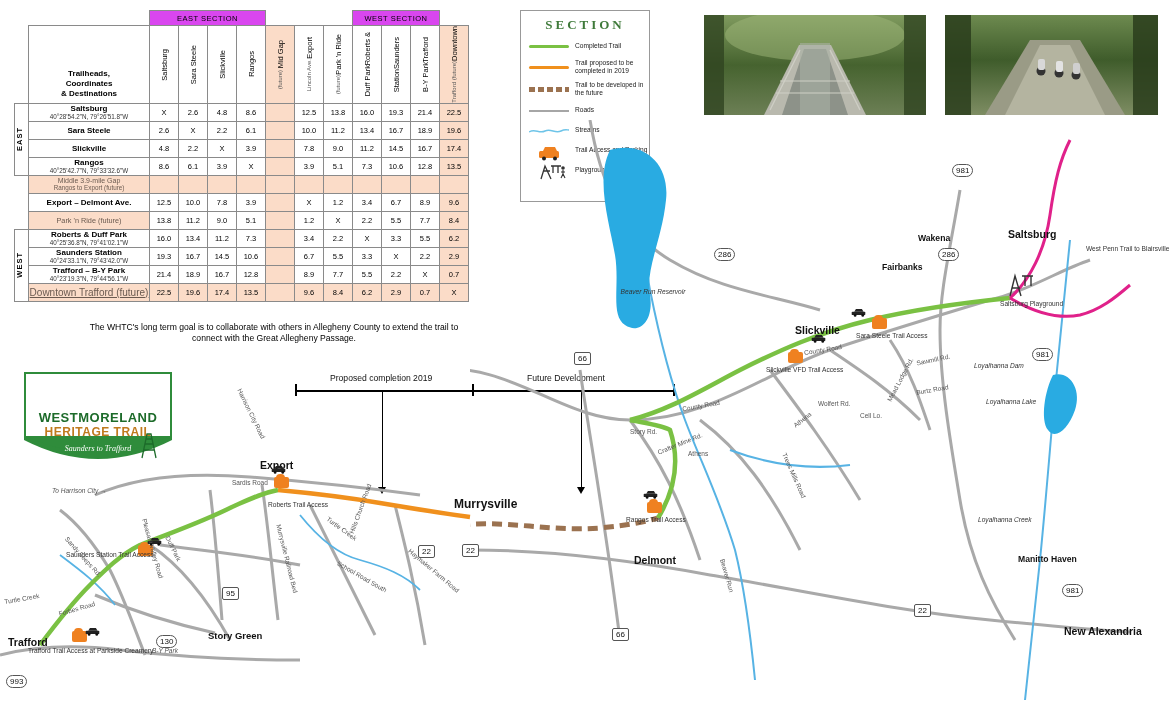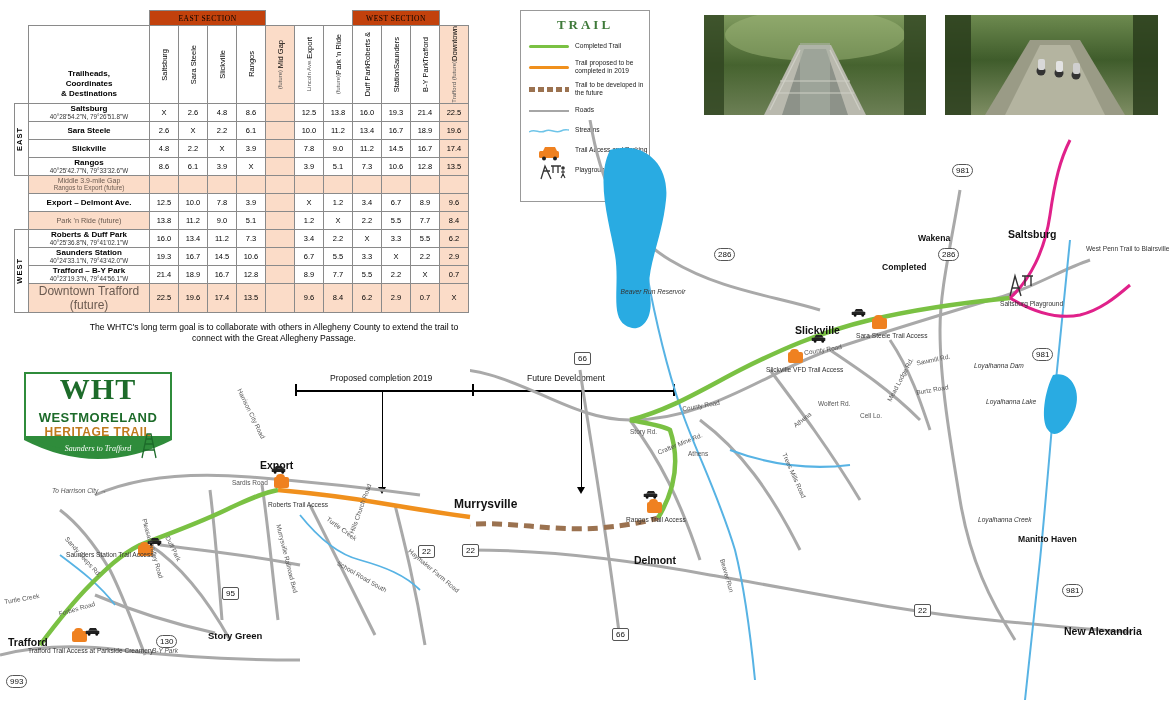--- a/index.html
+++ b/index.html
@@ -3,21 +3,21 @@
 <meta charset="utf-8">
 <style>
   html,body{margin:0;padding:0;}
   body{width:1172px;height:716px;background:#ffffff;font-family:"Liberation Sans",sans-serif;position:relative;overflow:hidden;}
   .abs{position:absolute;}
 
   
   #matrix{position:absolute;left:14px;top:10px;width:480px;}
   table.dist{border-collapse:collapse;table-layout:fixed;}
   table.dist td,table.dist th{border:1px solid #8a8a8a;font-size:7.5px;padding:0;text-align:center;vertical-align:middle;color:#000;font-weight:normal;}
-  .secthead{font-family:Liberation Serif, serif;font-size:8.5px;letter-spacing:.5px;background:#c2410c;height:14px;}
+  .secthead{font-family:Liberation Sans, sans-serif;font-size:8.5px;letter-spacing:.5px;background:#d946ef;height:14px;}
   .vhead{height:74px;width:28px;}
   .vhead span{display:block;writing-mode:vertical-rl;transform:rotate(180deg);font-size:7.5px;line-height:9px;white-space:nowrap;margin:0 auto;}
   .vhead span.fut{font-size:6px;color:#555;}
   .rowlbl{text-align:left;padding:2px 3px;width:120px;font-size:7.5px;}
   .rowlbl b{font-size:8px;font-weight:bold;display:block;}
   .rowlbl i{font-style:normal;font-size:6.3px;color:#333;display:block;line-height:7.5px;}
   .peach{background:#fbdcc8;}
   .sidelbl{width:13px;background:#fff;font-size:7.5px;}
   .sidelbl span{display:block;writing-mode:vertical-rl;transform:rotate(180deg);font-weight:bold;letter-spacing:1px;font-size:7.5px;}
   .nb{border:none !important;}
@@ -301,42 +301,42 @@
       <td class="peach"></td>
       <td>8.9</td>
       <td>7.7</td>
       <td>5.5</td>
       <td>2.2</td>
       <td>X</td>
       <td class="peach">0.7</td>
     </tr>
     <tr class="peach">
       <td class="rowlbl peach">
-            <span style="font-size:12px;color:#6a5a50;display:block;">Downtown Trafford (future)</span>
+            <span style="font-size:10px;color:#6a5a50;display:block;text-decoration:underline;">Downtown Trafford (future)</span>
           </td>
       <td class="peach cellv">22.5</td>
       <td class="peach">19.6</td>
       <td class="peach">17.4</td>
       <td class="peach">13.5</td>
       <td class="peach"></td>
       <td class="peach">9.6</td>
       <td class="peach">8.4</td>
       <td class="peach">6.2</td>
       <td class="peach">2.9</td>
       <td class="peach">0.7</td>
       <td class="peach">X</td>
     </tr>
   </tbody>
     </table>
 </div>
 
 <div class="goalnote">The WHTC's long term goal is to collaborate with others in Allegheny County to extend the trail to connect with the Great Allegheny Passage.</div>
 
 <div id="legend">
-  <div class="legend-title">TRAIL</div>
+  <div class="legend-title">SECTION</div>
 
   <div class="legend-row">
     <div class="legend-swatch">
         <div class="ln-green"></div>
       </div>
     <div class="legend-text">Completed Trail</div>
   </div>
 
   <div class="legend-row">
     <div class="legend-swatch">
@@ -441,21 +441,20 @@
     <rect x="188" y="0" width="25" height="100" fill="#2a3d1c" opacity="0.85"></rect>
   </svg>
 </div>
 
 <div id="logo">
   <svg width="160" height="110" viewBox="0 0 160 110">
     <path d="M6 4 H154 V72 Q80 110 6 72 Z" fill="#2f8c3b"></path>
     <rect x="8" y="6" width="144" height="62" fill="#ffffff"></rect>
     <path d="M8 68 H152 Q80 102 8 68 Z" fill="#2f8c3b"></path>
   </svg>
-  <div style="position:absolute;left:0;top:4px;width:160px;text-align:center;font-family:'Liberation Serif',serif;font-size:30px;font-weight:bold;color:#1d6b2a;letter-spacing:1px;">WHT</div>
   <div style="position:absolute;left:0;top:42px;width:160px;text-align:center;font-family:'Liberation Sans',sans-serif;font-size:13px;font-weight:bold;color:#1d6b2a;letter-spacing:.5px;">WESTMORELAND</div>
   <div style="position:absolute;left:0;top:57px;width:160px;text-align:center;font-family:'Liberation Sans',sans-serif;font-size:12px;font-weight:bold;color:#c07a1e;letter-spacing:.5px;">HERITAGE TRAIL</div>
   <div style="position:absolute;left:0;top:76px;width:160px;text-align:center;font-family:'Liberation Serif',serif;font-size:8px;font-style:italic;color:#ffffff;">Saunders to Trafford</div>
   <svg style="position:absolute;left:118px;top:62px;" width="26" height="30" viewBox="0 0 26 30">
     <path d="M6 28 L11 4 L15 4 L20 28 M8 20 H18 M9 14 H17 M10 9 H16" stroke="#1d6b2a" stroke-width="1.3" fill="none"></path>
   </svg>
 </div>
 
 <div class="abs" style="left:0;top:0;width:1172px;height:716px;pointer-events:none;">
   <div class="bracket" style="left:295px;top:390px;width:380px;"></div>
@@ -503,23 +502,23 @@
     <path d="M540 178 C560 190,585 200,610 195 C630 190,645 178,660 165" stroke="#e0218a" stroke-width="3" fill="none"></path>
 
     <path d="M-10 405 C40 400,80 412,130 408 C160 405,175 402,188 398" stroke="#9b7250" stroke-width="5" stroke-dasharray="10 6" fill="none"></path>
     <path d="M188 398 C205 370,210 340,200 310 C192 305,175 303,160 300" stroke="#7ac143" stroke-width="4.5" fill="none"></path>
   </svg>
 
   
   <div class="lbl town" style="left:538px;top:108px;">Saltsburg</div>
   <div class="lbl town" style="left:325px;top:204px;">Slickville</div>
   <div class="lbl b" style="left:448px;top:113px;font-size:8.6px;">Wakena</div>
-  <div class="lbl b" style="left:412px;top:142px;font-size:8.6px;">Completed</div>
+  <div class="lbl b" style="left:412px;top:142px;font-size:8.6px;">Fairbanks</div>
   <div class="lbl town" style="left:164px;top:434px;">Delmont</div>
-  <div class="lbl b" style="left:548px;top:414px;font-size:8.6px;">Manitto Haven</div>
+  <div class="lbl b" style="left:548px;top:434px;font-size:8.6px;">Manitto Haven</div>
   <div class="lbl town" style="left:594px;top:506px;line-height:11px;"><span>New Alexandria</span></div>
 
   <div class="lbl sm" style="left:148px;top:168px;font-style:italic;width:70px;text-align:center;">Beaver Run Reservoir</div>
   <div class="lbl sm" style="left:504px;top:242px;font-style:italic;">Loyalhanna Dam</div>
   <div class="lbl sm" style="left:516px;top:278px;font-style:italic;">Loyalhanna Lake</div>
   <div class="lbl sm" style="left:508px;top:396px;font-style:italic;">Loyalhanna Creek</div>
   <div class="lbl sm" style="left:530px;top:180px;width:56px;text-align:center;">Saltsburg Playground</div>
   <div class="lbl sm" style="left:616px;top:125px;width:58px;">West Penn Trail to Blairsville</div>
 
   

